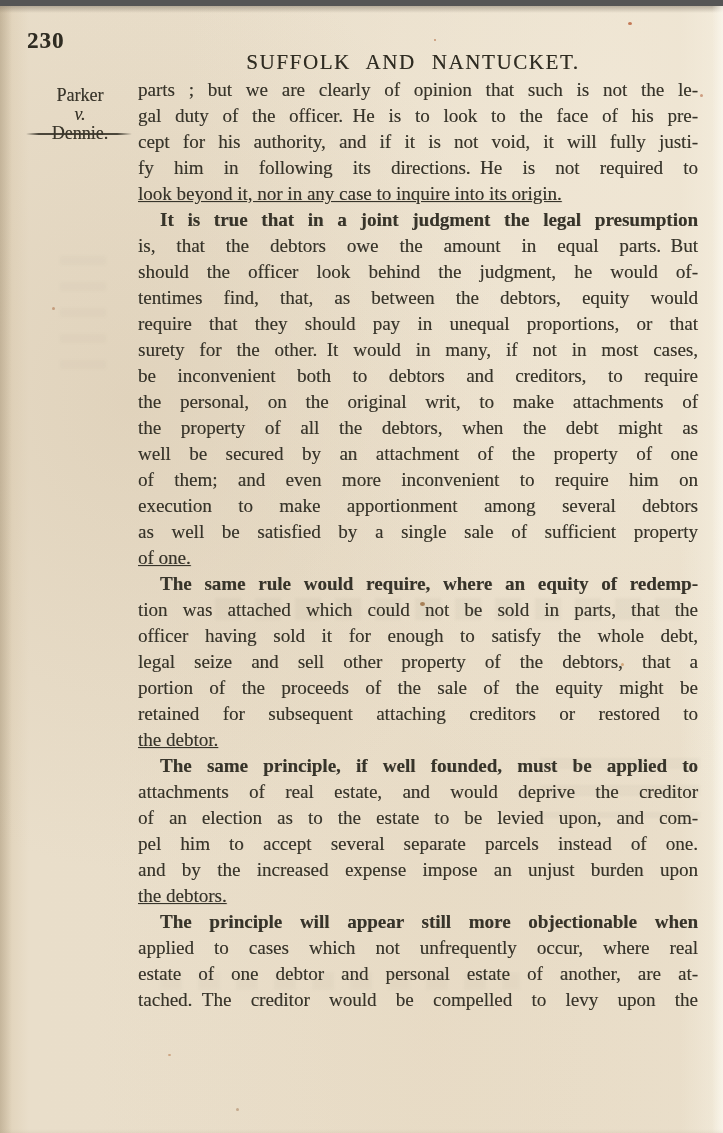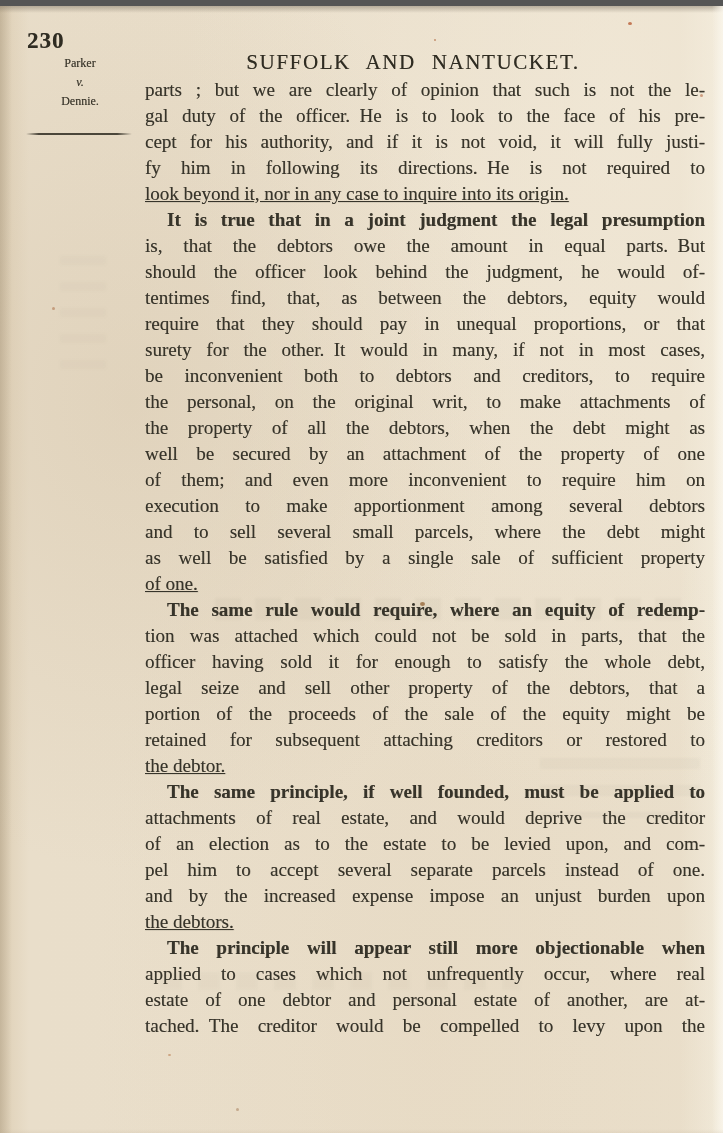--- a/index.html
+++ b/index.html
@@ -35,34 +35,34 @@
     text-shadow: 0.3px 0.3px 0.4px rgba(47,44,34,0.55);
   }
   .running-title {
     position: absolute; left: 133px; top: 44px; width: 560px;
     text-align: center;
     font-size: 21px; letter-spacing: 1.6px; word-spacing: 9px;
     color: #2f2c22;
     text-shadow: 0.3px 0.3px 0.4px rgba(47,44,34,0.5);
   }
   .sidenote {
-    position: absolute; left: 28px; top: 48px; width: 104px;
-    text-align: center; font-size: 12px; line-height: 19px;
+    position: absolute; left: 28px; top: 80px; width: 104px;
+    text-align: center; font-size: 18px; line-height: 19px;
     color: #3a362b;
     text-shadow: 0.2px 0.2px 0.3px rgba(58,54,43,0.5);
   }
   .sidenote .vs { font-style: italic; display: block; }
   .sidenote .party { display: block; }
   .sidenote-rule {
     position: absolute; left: 26px; top: 127px; width: 106px; height: 2px;
     background: linear-gradient(to right, rgba(58,54,43,0), rgba(58,54,43,0.9) 12%, rgba(58,54,43,0.9) 86%, rgba(58,54,43,0));
     border-radius: 1px;
   }
   .body-text {
-    position: absolute; left: 145px; top: 71px; width: 560px;
+    position: absolute; left: 138px; top: 71px; width: 560px;
     font-size: 19px; line-height: 26px;
     text-shadow: 0.3px 0.25px 0.35px rgba(55,52,42,0.45);
   }
   .line { text-align: justify; text-align-last: justify; height: 26px; overflow: visible; }
   .line.ind  { text-indent: 22px; font-weight: bold; }
   .line.pend { text-align-last: left; text-decoration: underline; }
 
   
   .ghost { position: absolute; pointer-events: none; opacity: 0.55; }
   .g1 { left: 215px; top: 592px; width: 480px; height: 22px;
@@ -122,21 +122,20 @@
       <div class="line">should the officer look behind the judgment, he would of-</div>
       <div class="line">tentimes find, that, as between the debtors, equity would</div>
       <div class="line">require that they should pay in unequal proportions, or that</div>
       <div class="line">surety for the other. It would in many, if not in most cases,</div>
       <div class="line">be inconvenient both to debtors and creditors, to require</div>
       <div class="line">the personal, on the original writ, to make attachments of</div>
       <div class="line">the property of all the debtors, when the debt might as</div>
       <div class="line">well be secured by an attachment of the property of one</div>
       <div class="line">of them; and even more inconvenient to require him on</div>
       <div class="line">execution to make apportionment among several debtors</div>
-      <div class="line">and to sell several small parcels, where the debt might</div>
       <div class="line">as well be satisfied by a single sale of sufficient property</div>
       <div class="line pend">of one.</div>
       <div class="line ind">The same rule would require, where an equity of redemp-</div>
       <div class="line">tion was attached which could not be sold in parts, that the</div>
       <div class="line">officer having sold it for enough to satisfy the whole debt,</div>
       <div class="line">legal seize and sell other property of the debtors, that a</div>
       <div class="line">portion of the proceeds of the sale of the equity might be</div>
       <div class="line">retained for subsequent attaching creditors or restored to</div>
       <div class="line pend">the debtor.</div>
       <div class="line ind">The same principle, if well founded, must be applied to</div>

